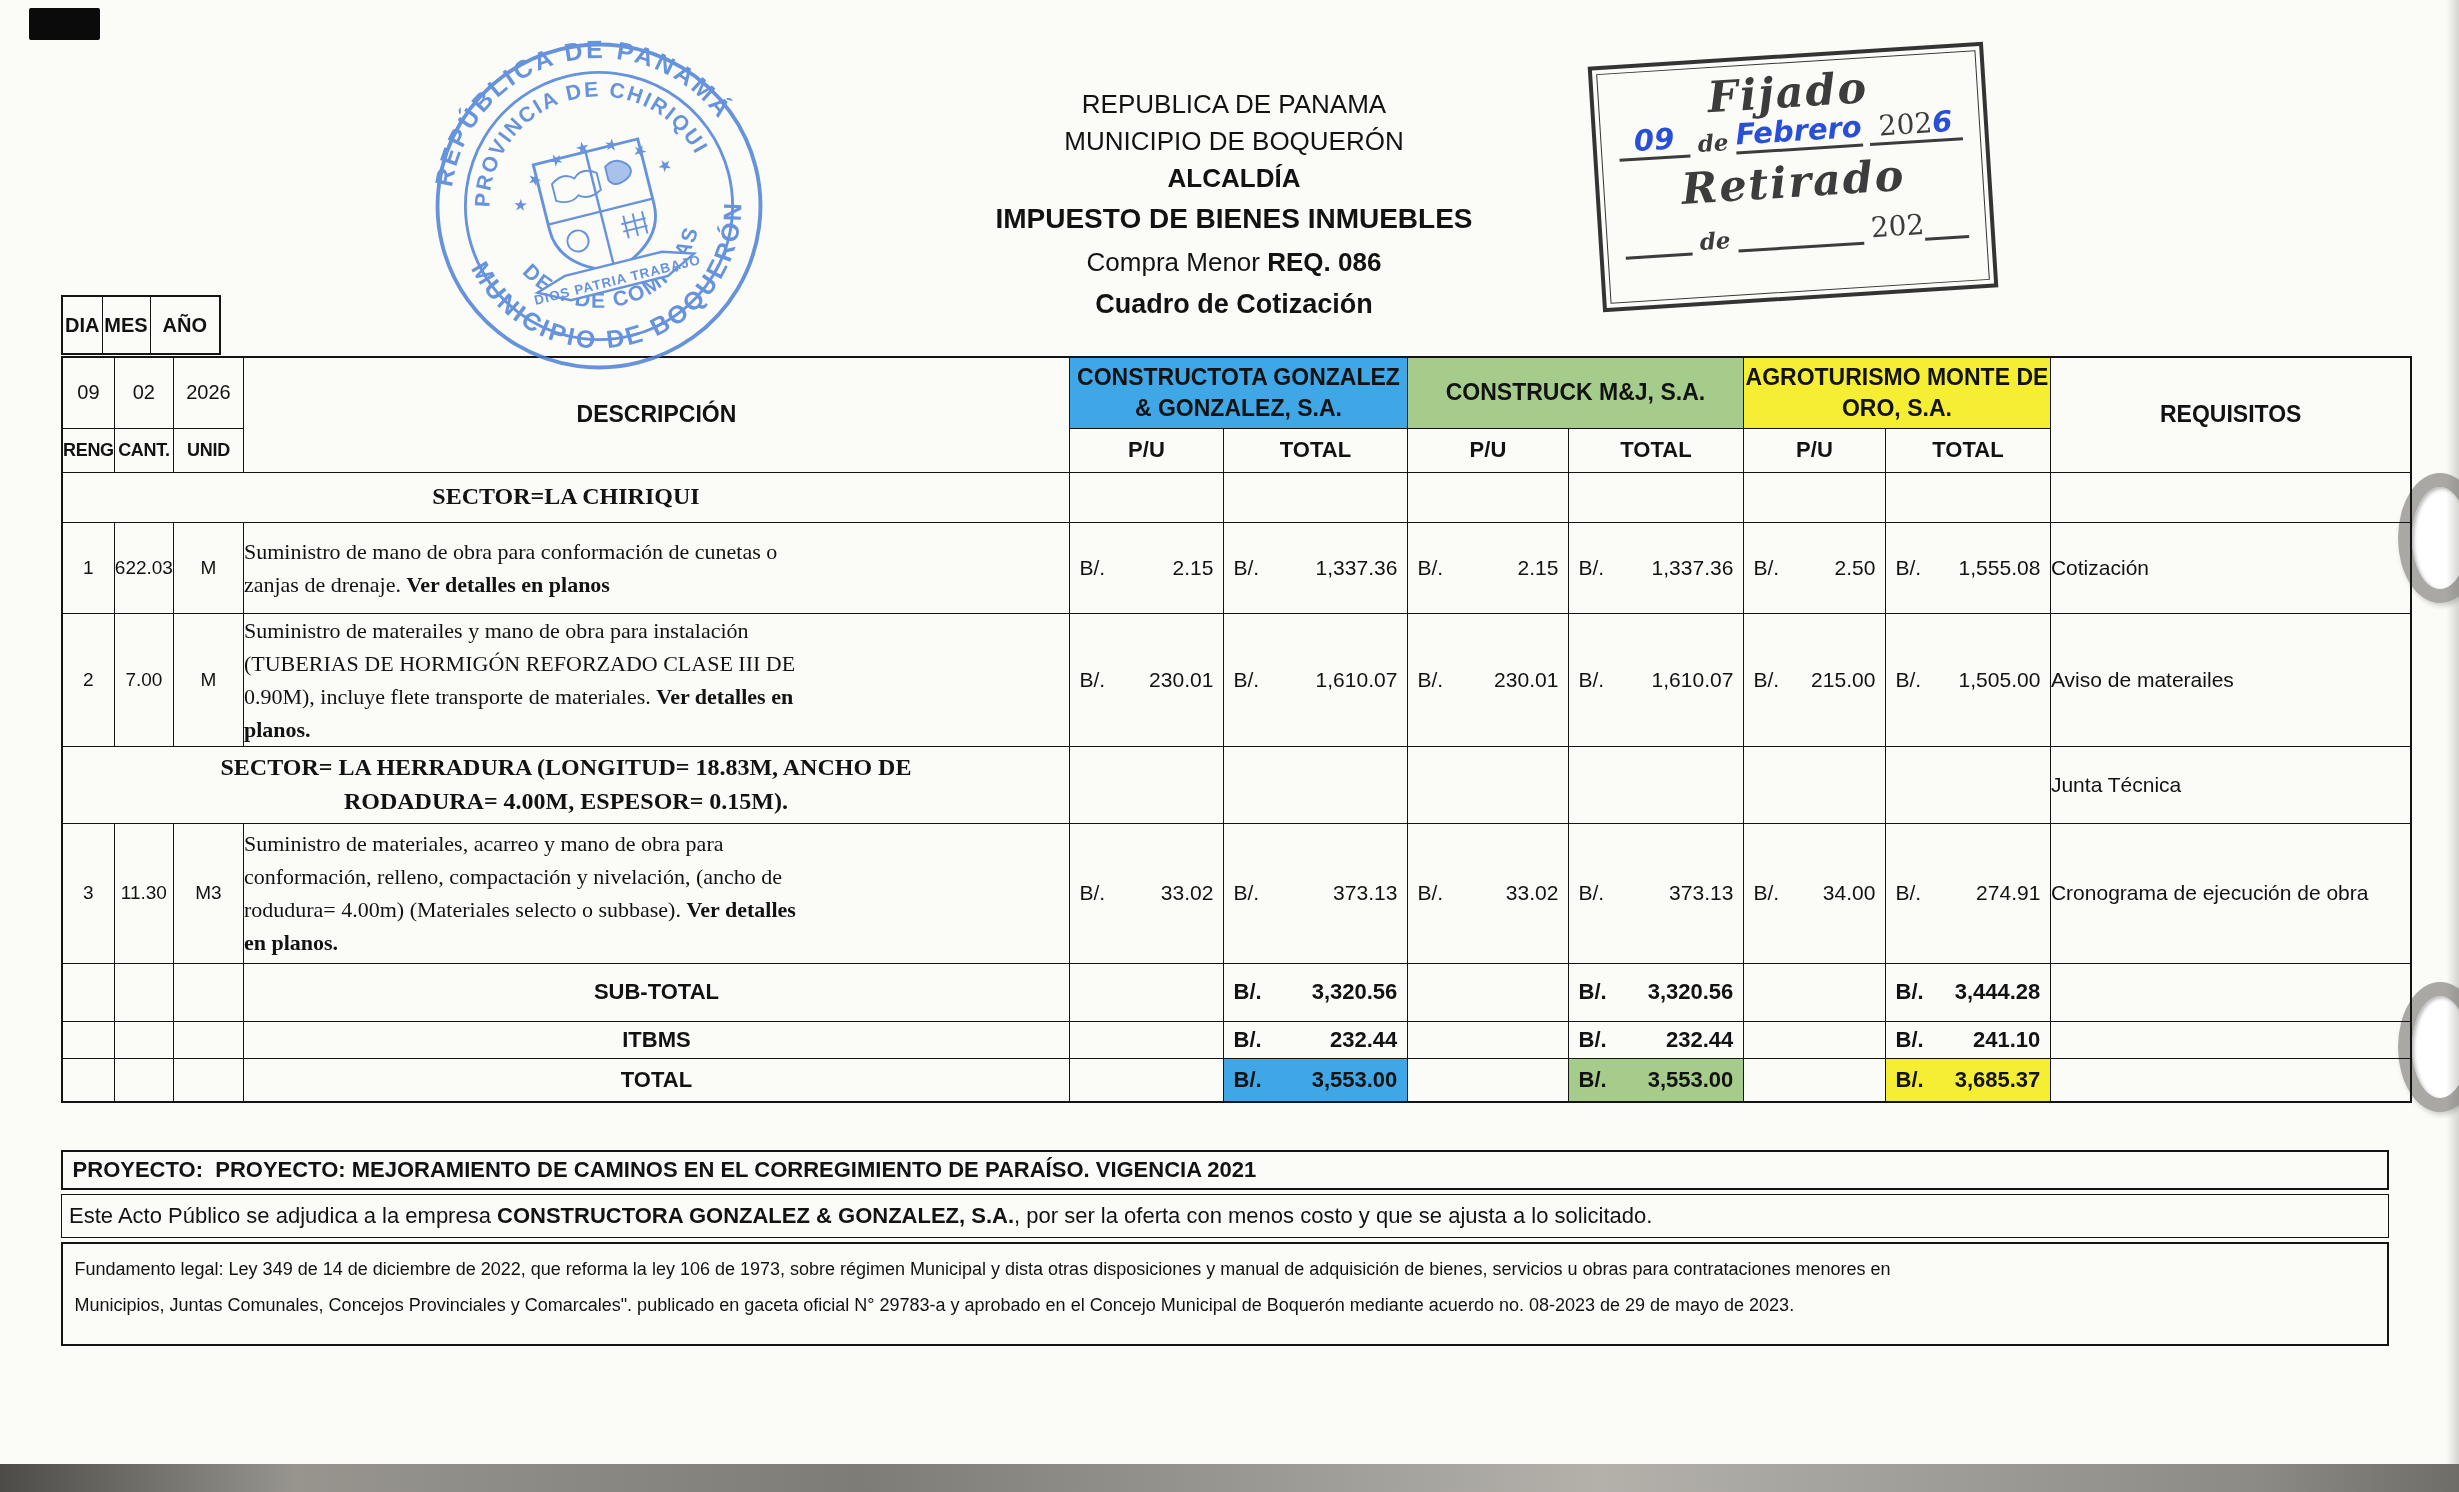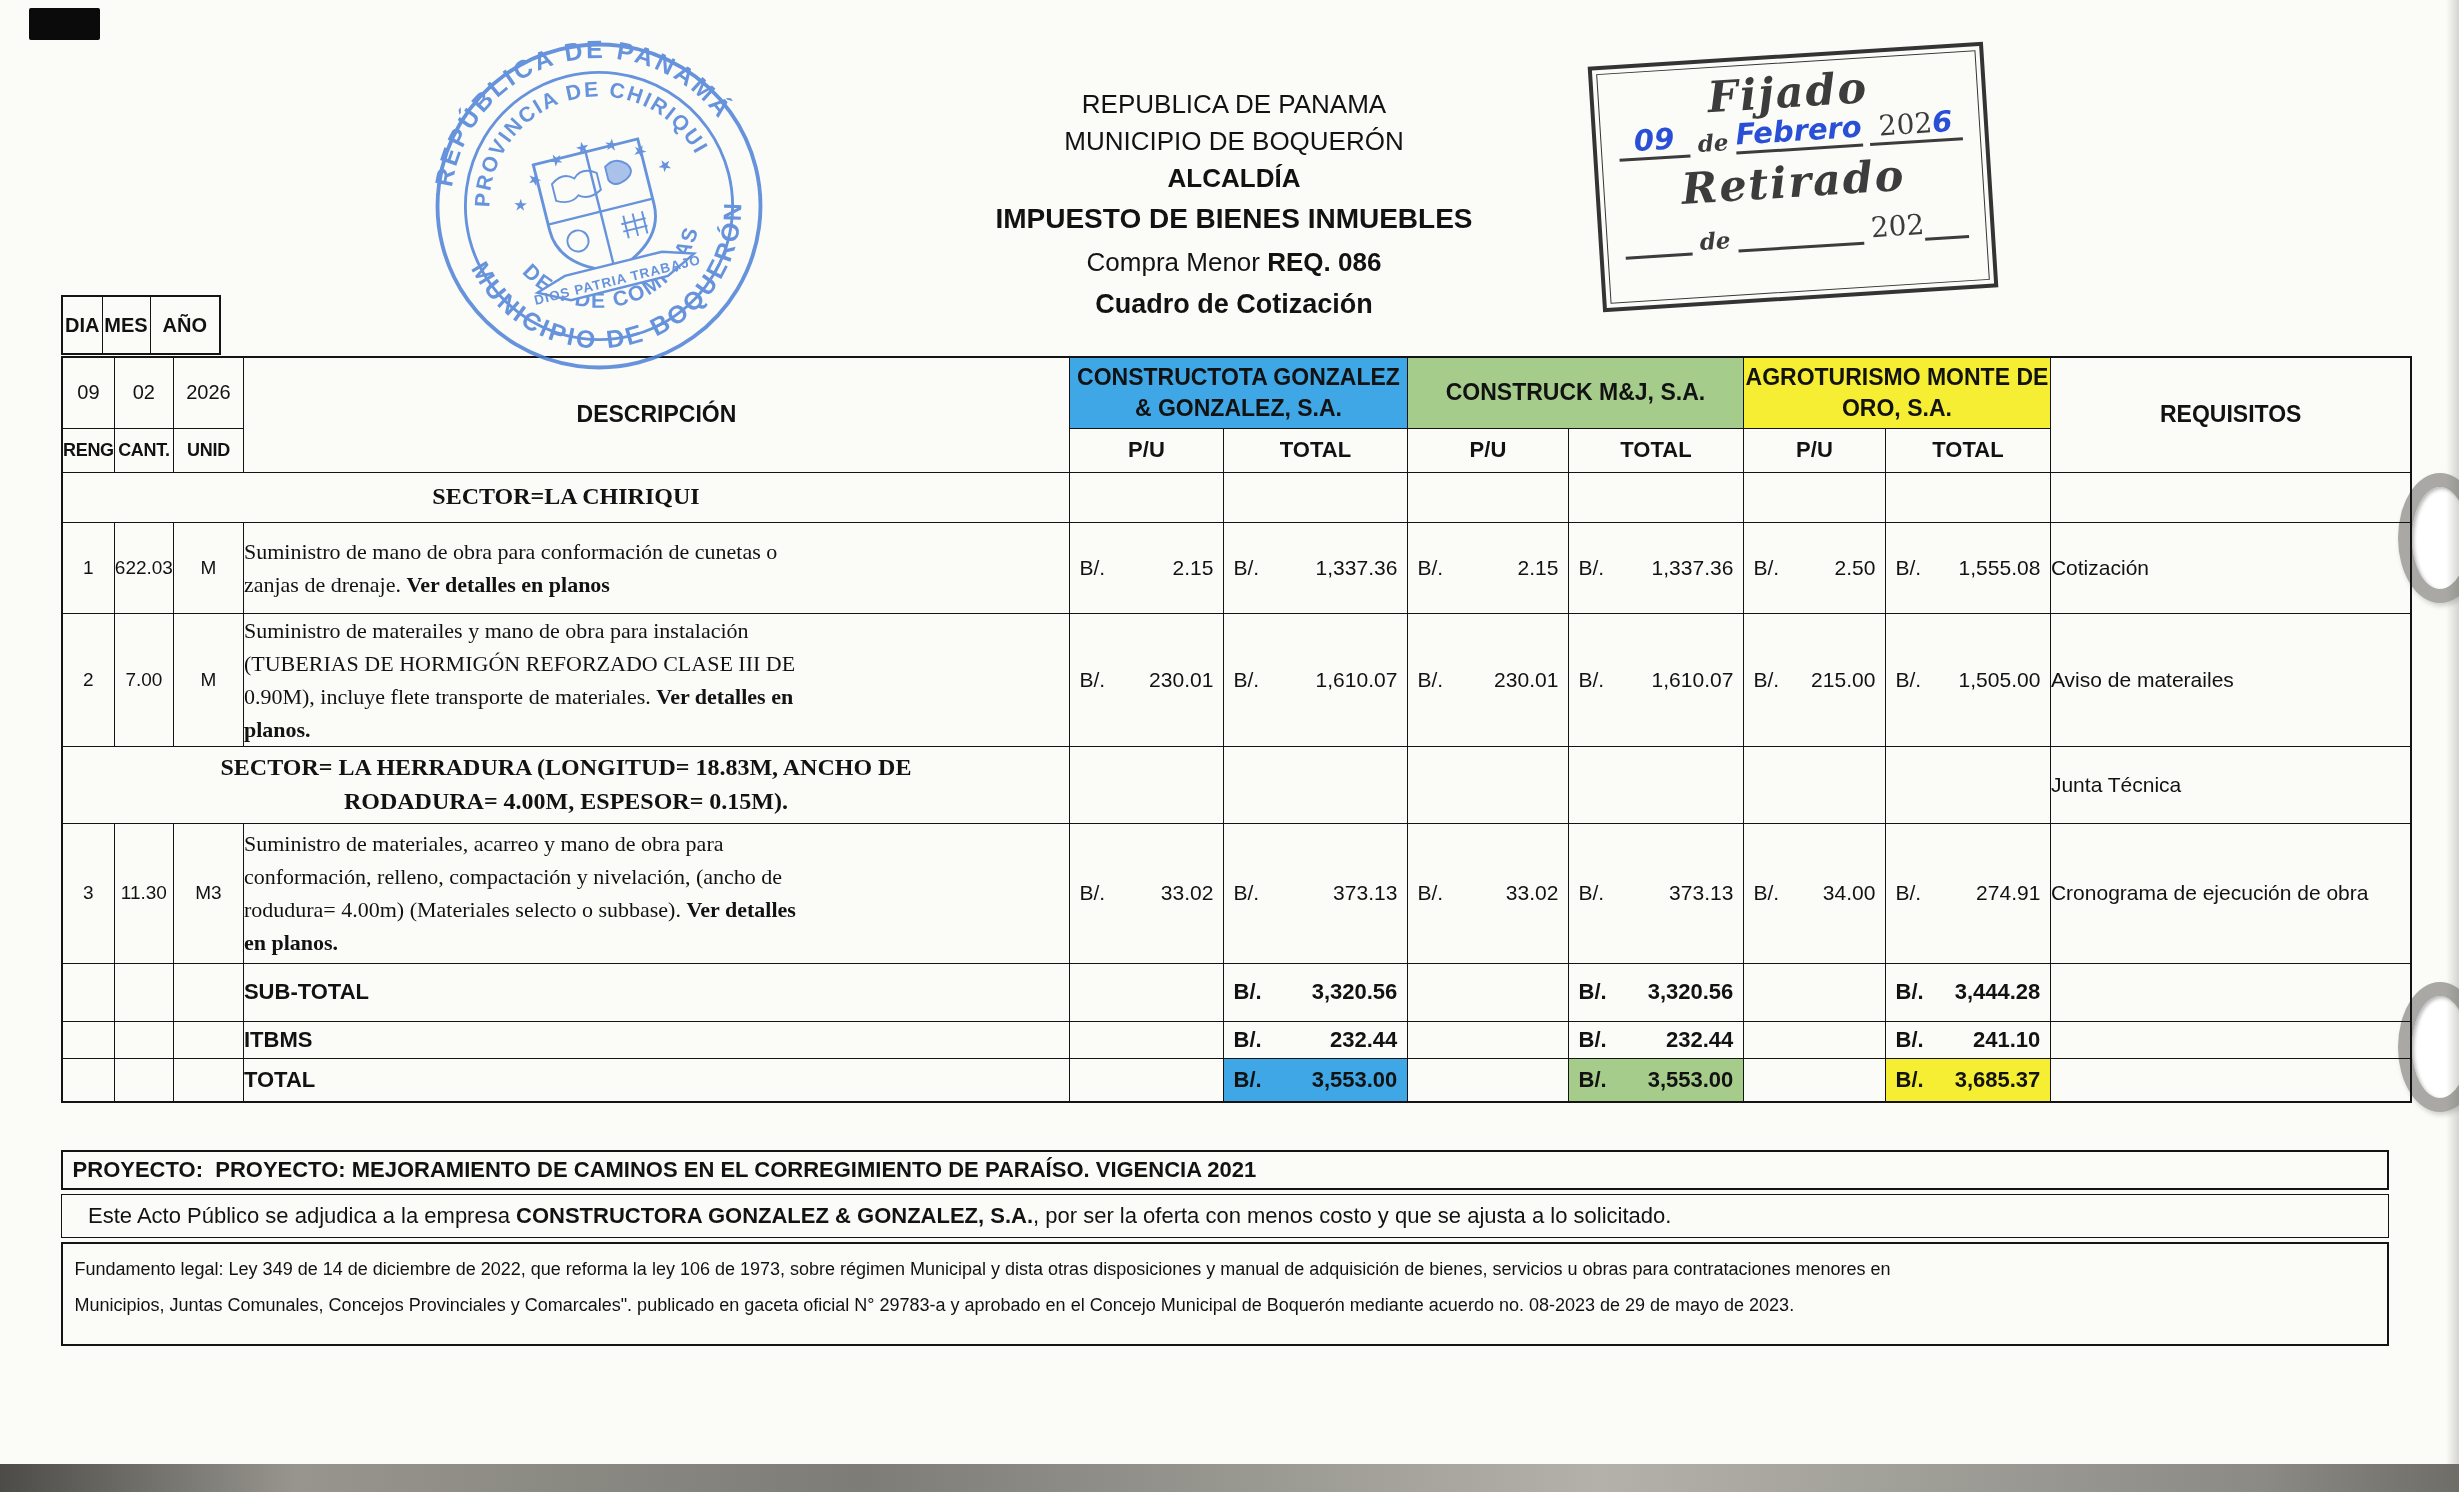--- a/index.html
+++ b/index.html
@@ -53,27 +53,27 @@
   .desc-hdr,.req-hdr{font-size:23px;font-weight:bold;text-align:center;margin-left:13px;}
   .comp{font-size:23px;font-weight:bold;text-align:center;line-height:1.35;padding:3.8px 7.7px;}
   .sub-hdr{font-size:22px;font-weight:bold;text-align:center;}
   .sector-cell{font-family:"Liberation Serif",serif;font-weight:bold;font-size:24px;text-align:center;
     white-space:pre-line;line-height:1.4;}
   .desc-cell{font-family:"Liberation Serif",serif;font-size:22px;line-height:33px;padding:1.9px 9.6px;white-space:pre-line;}
   .desc-cell b{font-weight:bold;}
   .price{font-size:21px;}
   .pc{display:flex;justify-content:space-between;align-items:center;padding:0 9.6px;}
   .req-cell{font-size:21px;padding-left:11.5px;text-align:left;}
-  .tot-lbl{font-size:22px;font-weight:bold;text-align:left;padding-right:7.7px;}
+  .tot-lbl{font-size:22px;font-weight:bold;text-align:center;padding-right:7.7px;}
   .amt{font-weight:bold;font-size:22px;}
 
   
   .fbox{position:absolute;left:61px;width:2328px;box-sizing:border-box;border:2.9px solid #141414;background:transparent;}
   .fbox-1{top:1150px;height:40px;font-size:22px;font-weight:bold;display:flex;align-items:center;padding:0 9.6px;}
-  .fbox-2{top:1194px;height:44px;border-width:1.9px;font-size:22px;display:flex;align-items:center;padding:0 26px;}
+  .fbox-2{top:1194px;height:44px;border-width:1.9px;font-size:22px;display:flex;align-items:center;padding:0 7px;}
   .fbox-3{top:1242px;height:104px;font-size:18px;line-height:36px;padding:6.7px 11.5px;white-space:pre-line;}
 </style>
 </head>
 <body>
 
 <div class="page">
 
   <div class="corner-mark"></div>
 
   <svg class="seal" viewBox="0 0 360 360">

